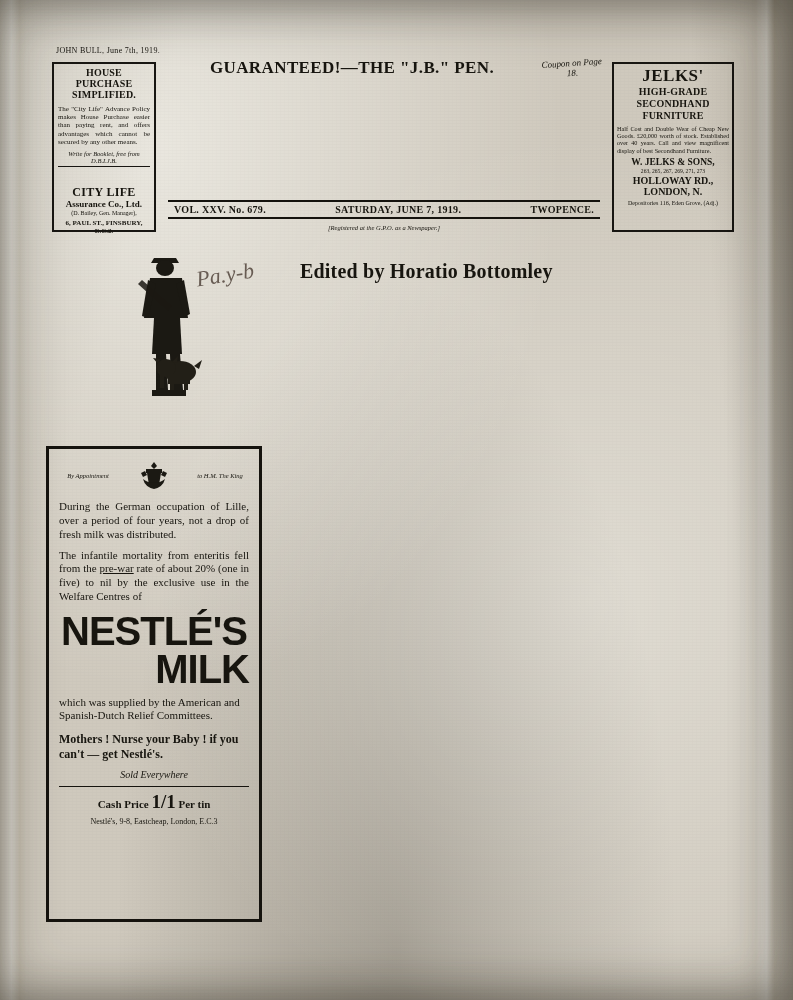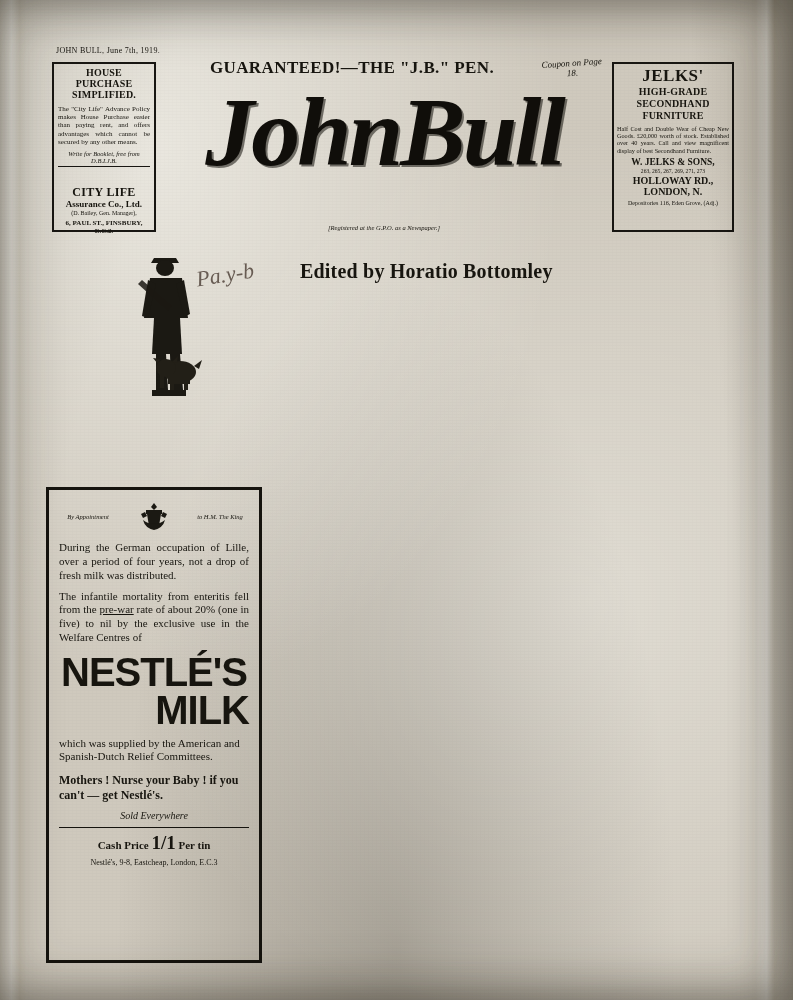--- a/index.html
+++ b/index.html
@@ -223,21 +223,20 @@
   .ad-nestle {
     position: absolute;
     left: 46px; top: 446px;
     width: 216px;
     height: 476px;
     border: 3px solid #15130e;
     box-sizing: border-box;
     padding: 6px 10px;
     font-size: 11px;
     line-height: 1.26;
-    margin-top: 41px;
   }
   .ad-nestle .appoint {
     display: flex; align-items: center; justify-content: space-between;
     font-size: 6.5px; line-height: 1.1; margin-top: 4px;
   }
   .ad-nestle .appoint .col { width: 58px; text-align: center; font-style: italic;}
   .crest { width: 34px; height: 34px; }
   .ad-nestle p { margin: 7px 0 0 0; text-align: justify; }
   .ad-nestle .u { text-decoration: underline; }
   .ad-nestle .brand {
@@ -282,22 +281,26 @@
   <div class="ad-jelks">
     <div class="brand">JELKS'</div>
     <div class="l2">HIGH-GRADE SECONDHAND FURNITURE</div>
     <div class="blurb">Half Cost and Double Wear of Cheap New Goods. £20,000 worth of stock. Established over 40 years. Call and view magnificent display of best Secondhand Furniture.</div>
     <div class="firm">W. JELKS &amp; SONS,</div>
     <div class="nums">263, 265, 267, 269, 271, 273</div>
     <div class="road">HOLLOWAY RD., LONDON, N.</div>
     <div class="dep">Depositories 116, Eden Grove, (Adj.)</div>
   </div>
 
-  <div class="logo"><span>John</span><span>Bull</span></div>
-
+
+  <div class="vol-bar">
+    <span>VOL. XXV. No. 679.</span>
+    <span>SATURDAY, JUNE 7, 1919.</span>
+    <span>TWOPENCE.</span>
+  </div>
   <div class="registered">[Registered at the G.P.O. as a Newspaper.]</div>
   <div class="edited">Edited by Horatio Bottomley</div>
 
   <svg class="engraving" viewBox="0 0 96 160">
     <g fill="#1b1913">
       <path d="M34 14 h22 l3 5 h-28 z"></path>
       <ellipse cx="45" cy="24" rx="9" ry="8"></ellipse>
       <path d="M30 34 h32 l6 40 h-44 z"></path>
       <path d="M28 36 l-6 36 6 2 8 -34 z"></path>
       <path d="M64 36 l6 34 -6 3 -8 -33 z"></path>

